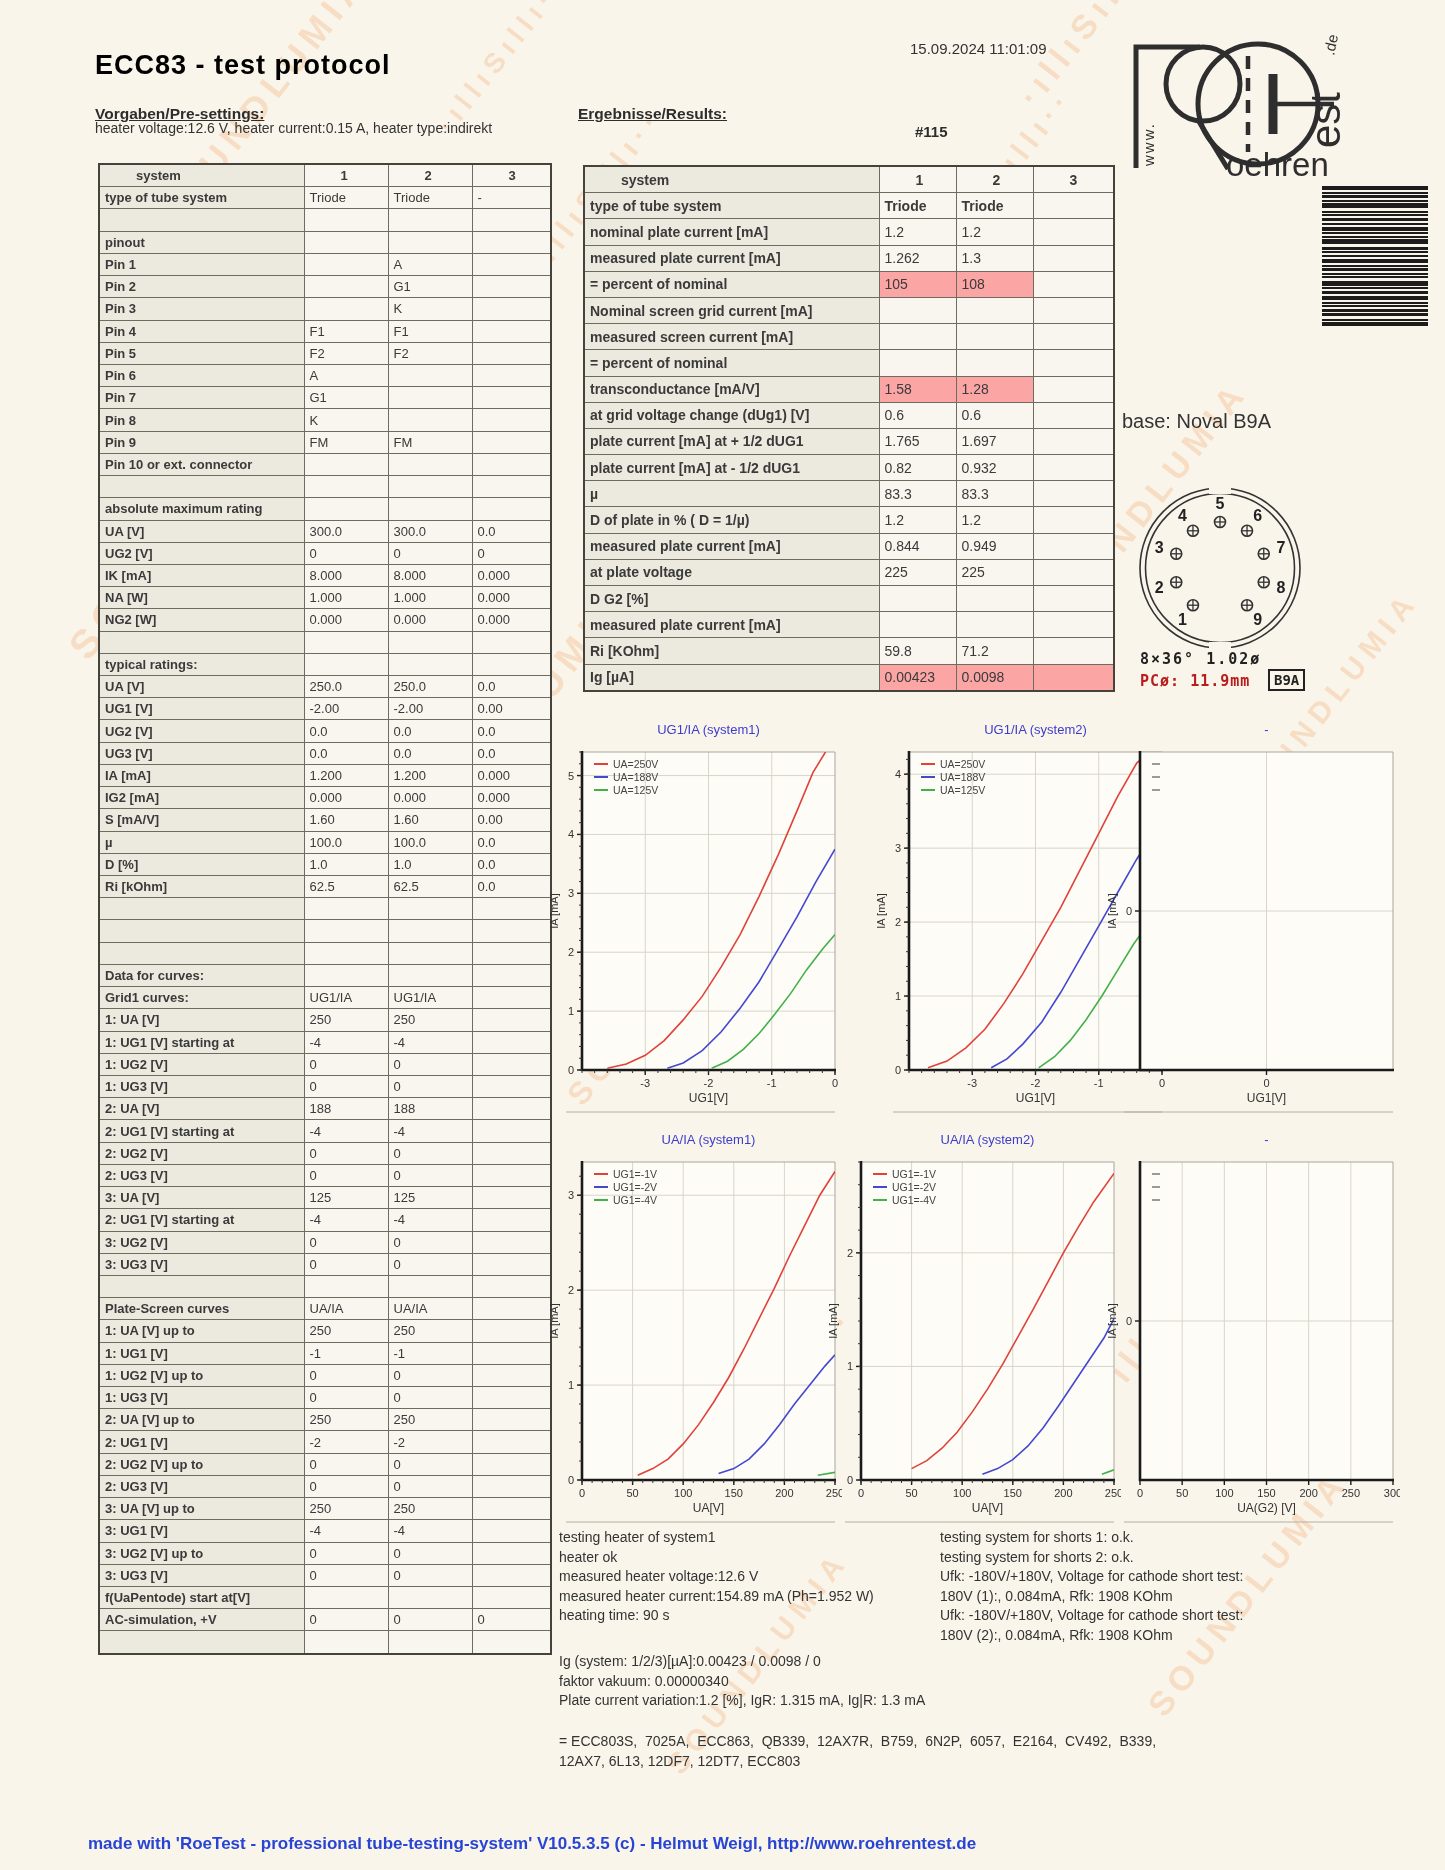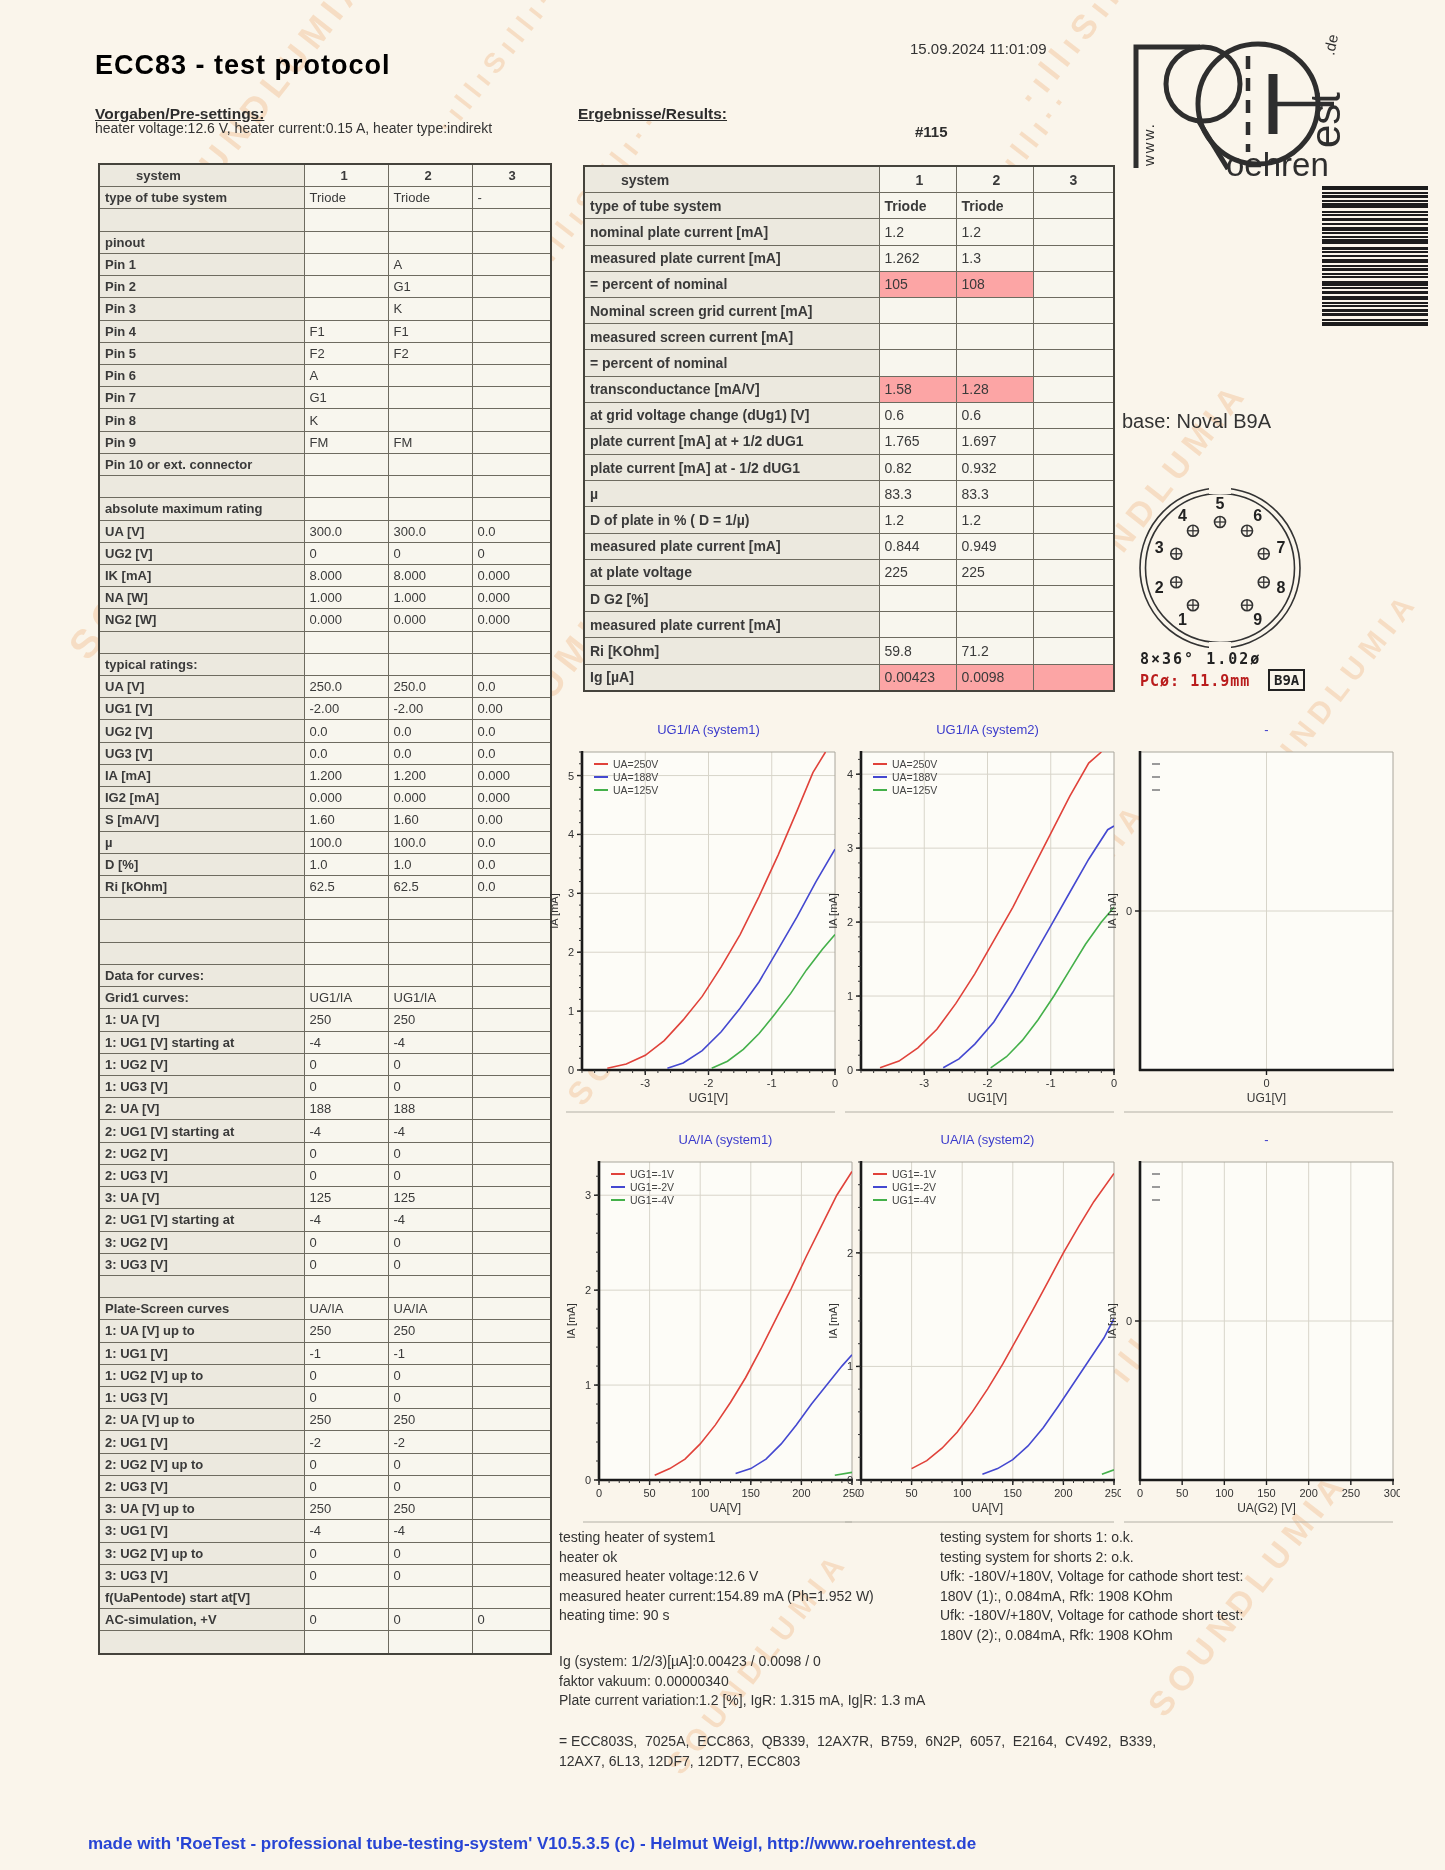--- a/index.html
+++ b/index.html
@@ -814,21 +814,21 @@
         <line x1="48" y1="72" x2="62" y2="72" stroke="#44b04a" stroke-width="2"></line>
         <text x="67" y="76" font-size="10.5" fill="#444">UA=125V</text>
         <clipPath id="cclip0">
           <rect x="36" y="34" width="253" height="318"></rect>
         </clipPath>
         <polyline points="61.3,350.2 80.3,346.1 99.3,337.3 118.2,322.6 137.2,301.9 156.2,278.4 175.2,248.9 194.1,216.6 213.1,178.3 232.1,137.1 251.0,92.9 266.9,54.6 279.5,34.0" fill="none" stroke="#e0423a" stroke-width="1.6" clip-path="url(#cclip0)"></polyline>
         <polyline points="121.4,350.2 137.2,344.9 156.2,332.6 175.2,313.7 194.1,290.2 213.1,263.7 232.1,231.3 251.0,198.9 270.0,163.6 289.0,131.2" fill="none" stroke="#4448d0" stroke-width="1.6" clip-path="url(#cclip0)"></polyline>
         <polyline points="165.7,350.2 181.5,343.2 197.3,331.4 213.1,315.5 228.9,296.1 244.7,275.4 260.5,251.9 276.4,231.3 289.0,216.6" fill="none" stroke="#44b04a" stroke-width="1.6" clip-path="url(#cclip0)"></polyline>
         <line x1="20" y1="394" x2="289" y2="394" stroke="#b3b0a6" stroke-width="1"></line>
       </svg></div>
-    <div class="chart-box" style="left: 825px; top: 718px;"><svg width="296" height="400" viewBox="0 0 296 400">
+    <div class="chart-box" style="left: 873px; top: 718px;"><svg width="296" height="400" viewBox="0 0 296 400">
         <text x="162.5" y="16" text-anchor="middle" font-size="13" fill="#3c3ccc">UG1/IA (system2)</text>
         <rect x="36" y="34" width="253" height="318" fill="#fdfcf7"></rect>
         <line x1="99.25" y1="34" x2="99.25" y2="352" stroke="#d8d5ca" stroke-width="1"></line>
         <line x1="162.5" y1="34" x2="162.5" y2="352" stroke="#d8d5ca" stroke-width="1"></line>
         <line x1="225.75" y1="34" x2="225.75" y2="352" stroke="#d8d5ca" stroke-width="1"></line>
         <line x1="36" y1="278.04651162790697" x2="289" y2="278.04651162790697" stroke="#d8d5ca" stroke-width="1"></line>
         <line x1="36" y1="204.09302325581396" x2="289" y2="204.09302325581396" stroke="#d8d5ca" stroke-width="1"></line>
         <line x1="36" y1="130.13953488372093" x2="289" y2="130.13953488372093" stroke="#d8d5ca" stroke-width="1"></line>
         <line x1="36" y1="56.18604651162792" x2="289" y2="56.18604651162792" stroke="#d8d5ca" stroke-width="1"></line>
         <line x1="36" y1="34" x2="289" y2="34" stroke="#a9a69c" stroke-width="1"></line>
@@ -928,21 +928,21 @@
         <text x="162.5" y="384" text-anchor="middle" font-size="12" fill="#333">UG1[V]</text>
         <text x="0" y="0" text-anchor="middle" font-size="11" fill="#333" transform="translate(12,193) rotate(-90)">IA [mA]</text>
         <line x1="48" y1="46" x2="56" y2="46" stroke="#9a9a9a" stroke-width="2"></line>
         <line x1="48" y1="59" x2="56" y2="59" stroke="#9a9a9a" stroke-width="2"></line>
         <line x1="48" y1="72" x2="56" y2="72" stroke="#9a9a9a" stroke-width="2"></line>
         <clipPath id="cclip2">
           <rect x="36" y="34" width="253" height="318"></rect>
         </clipPath>
         <line x1="20" y1="394" x2="289" y2="394" stroke="#b3b0a6" stroke-width="1"></line>
       </svg></div>
-    <div class="chart-box" style="left: 546px; top: 1128px; margin-left: 17px;"><svg width="296" height="400" viewBox="0 0 296 400">
+    <div class="chart-box" style="left: 546px; top: 1128px;"><svg width="296" height="400" viewBox="0 0 296 400">
         <text x="162.5" y="16" text-anchor="middle" font-size="13" fill="#3c3ccc">UA/IA (system1)</text>
         <rect x="36" y="34" width="253" height="318" fill="#fdfcf7"></rect>
         <line x1="86.6" y1="34" x2="86.6" y2="352" stroke="#d8d5ca" stroke-width="1"></line>
         <line x1="137.2" y1="34" x2="137.2" y2="352" stroke="#d8d5ca" stroke-width="1"></line>
         <line x1="187.79999999999998" y1="34" x2="187.79999999999998" y2="352" stroke="#d8d5ca" stroke-width="1"></line>
         <line x1="238.4" y1="34" x2="238.4" y2="352" stroke="#d8d5ca" stroke-width="1"></line>
         <line x1="36" y1="257.07462686567163" x2="289" y2="257.07462686567163" stroke="#d8d5ca" stroke-width="1"></line>
         <line x1="36" y1="162.1492537313433" x2="289" y2="162.1492537313433" stroke="#d8d5ca" stroke-width="1"></line>
         <line x1="36" y1="67.2238805970149" x2="289" y2="67.2238805970149" stroke="#d8d5ca" stroke-width="1"></line>
         <line x1="36" y1="34" x2="289" y2="34" stroke="#a9a69c" stroke-width="1"></line>

